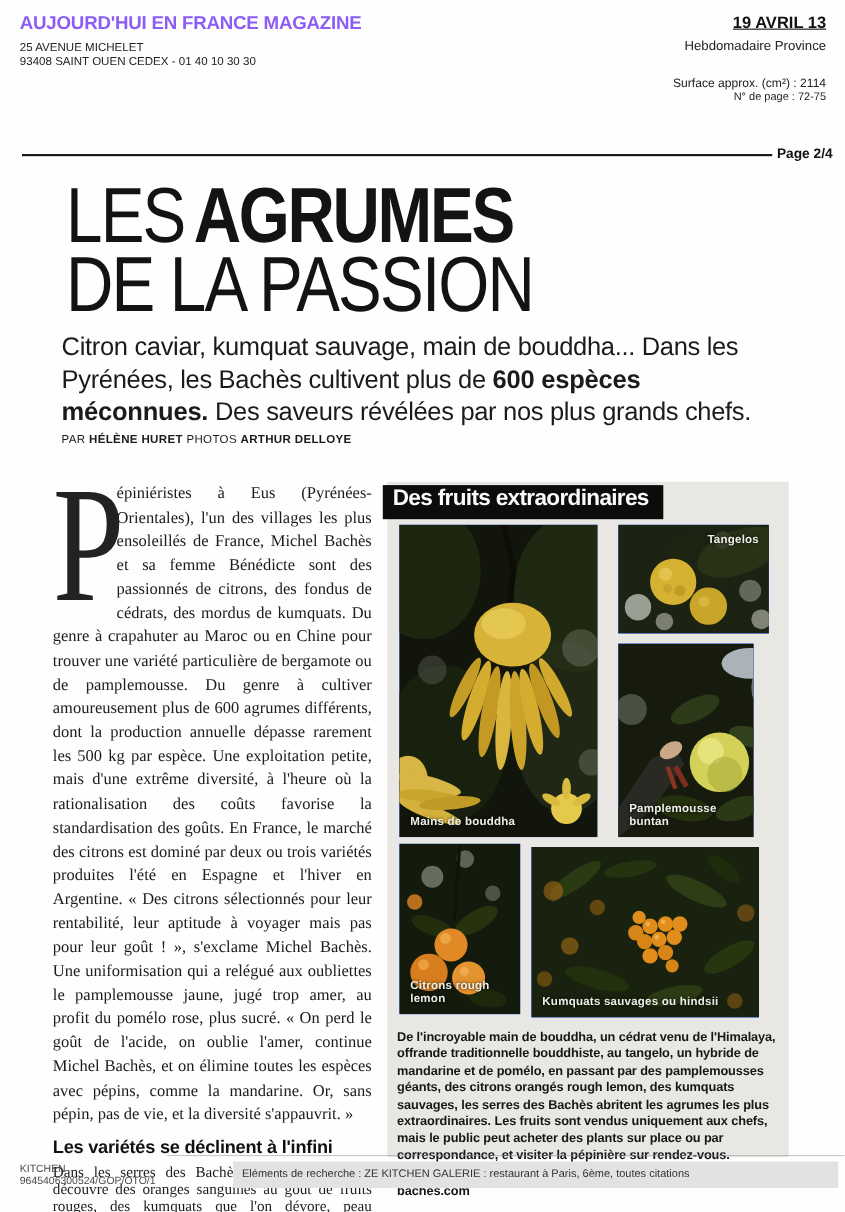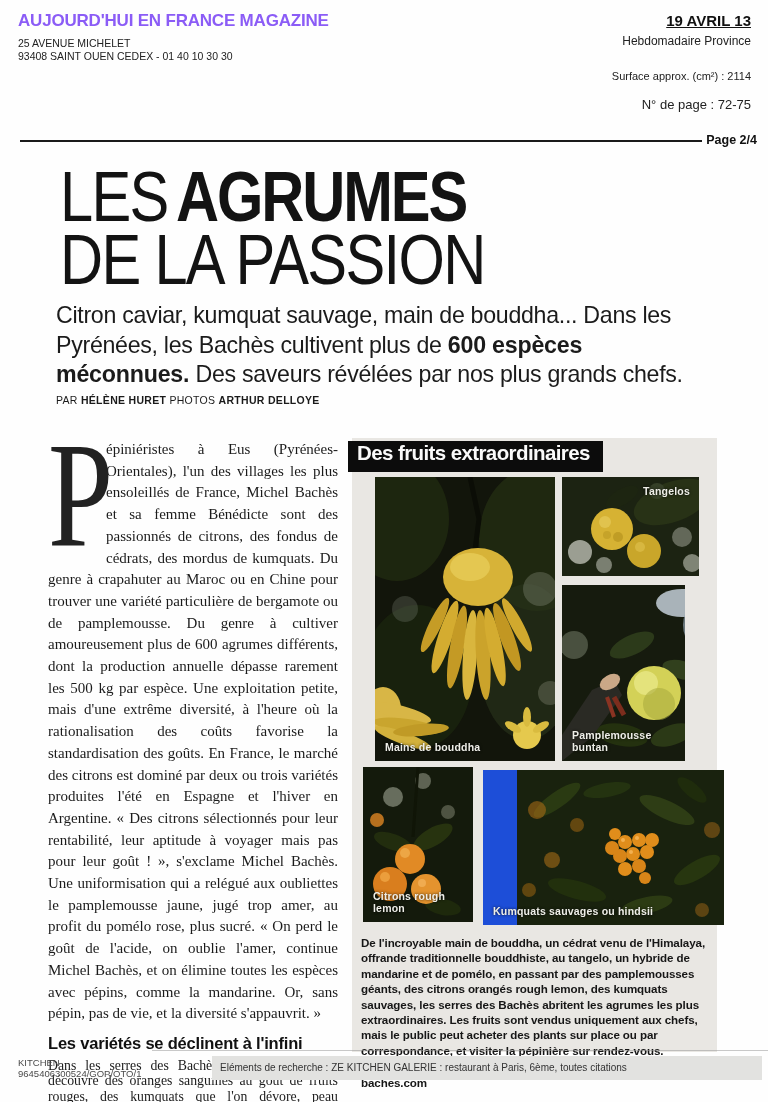--- a/index.html
+++ b/index.html
@@ -7,21 +7,21 @@
         font-family:"Liberation Sans",sans-serif;color:#111;}
   .abs{position:absolute;}
 
   
   .pub-name{left:18px;top:11px;font-size:17px;font-weight:bold;letter-spacing:-0.2px;color:#8b5cf6;}
   .pub-addr1{left:18px;top:37px;font-size:10.5px;color:#222;}
   .pub-addr2{left:18px;top:50px;font-size:10.5px;color:#222;}
   .clip-date{right:17px;top:12px;font-size:15px;font-weight:bold;text-decoration:underline;color:#111;}
   .periodicity{right:17px;top:34px;font-size:12px;color:#222;}
   .surface{right:17px;top:70px;font-size:11px;color:#222;}
-  .pagerange{right:17px;top:97px;font-size:13px;color:#222;}
+  .pagerange{right:17px;top:83px;font-size:10px;color:#222;}
   .rule{left:20px;top:140px;width:682px;height:2px;background:#1a1a1a;}
   .pageind{right:11px;top:133px;font-size:12.5px;font-weight:bold;color:#111;}
 
   
   .headline{left:60px;top:165px;transform:scaleX(0.84);transform-origin:left top;
             color:#131313;white-space:nowrap;}
   .hl-line{font-size:71px;line-height:63px;letter-spacing:-2px;}
   .hl-thin{font-weight:normal;margin-right:10px;}
   .hl-heavy{font-weight:bold;letter-spacing:-2.5px;}
   .standfirst{left:56px;top:301px;width:652px;font-size:23.2px;line-height:29.5px;
@@ -40,25 +40,25 @@
 
   
   .panel{left:352px;top:438px;width:365px;height:614px;background:#e9e7e3;}
   .banner{position:absolute;left:-4px;top:3px;background:#0c0c0c;color:#fafafa;
           font-weight:bold;font-size:20.5px;letter-spacing:-0.6px;padding:0 13px 7px 9px;}
   .photo{position:absolute;overflow:hidden;background:#1d4ed8;}
   .photo svg{display:block;}
   .ph-cap{position:absolute;left:10px;bottom:8px;color:#eeeee8;font-size:10.5px;
           font-weight:bold;letter-spacing:0.2px;text-shadow:0 0 3px rgba(0,0,0,0.85);}
   .ph-cap.topright{left:auto;bottom:auto;right:9px;top:8px;}
-  .p-bouddha{left:23px;top:39px;width:180px;height:284px;}
+  .p-bouddha{left:11px;top:39px;width:180px;height:284px;}
   .p-tangelos{left:210px;top:39px;width:137px;height:99px;}
   .p-buntan{left:210px;top:147px;width:123px;height:176px;}
   .p-rough{left:11px;top:329px;width:110px;height:155px;}
-  .p-kumquat{left:131px;top:332px;width:207px;height:155px;padding-left:34px;}
+  .p-kumquat{left:131px;top:332px;width:207px;height:155px;}
   .panel-desc{position:absolute;left:9px;top:497px;width:347px;font-size:11.6px;font-weight:bold;
               line-height:15.4px;letter-spacing:-0.1px;color:#161616;text-align:left;}
   .panel-contact{margin-top:1px;}
 
   
   .scanline{left:152px;top:1050px;width:616px;height:1px;background:#9a9a9a;opacity:0.55;}
   .kitchen{left:18px;top:1057px;font-size:9.5px;line-height:11px;color:#4a4a4a;}
   .searchbox{left:212px;top:1056px;width:537px;background:#e2e2e0;color:#333;
              font-size:10px;padding:6px 5px 7px 8px;}
 </style>

